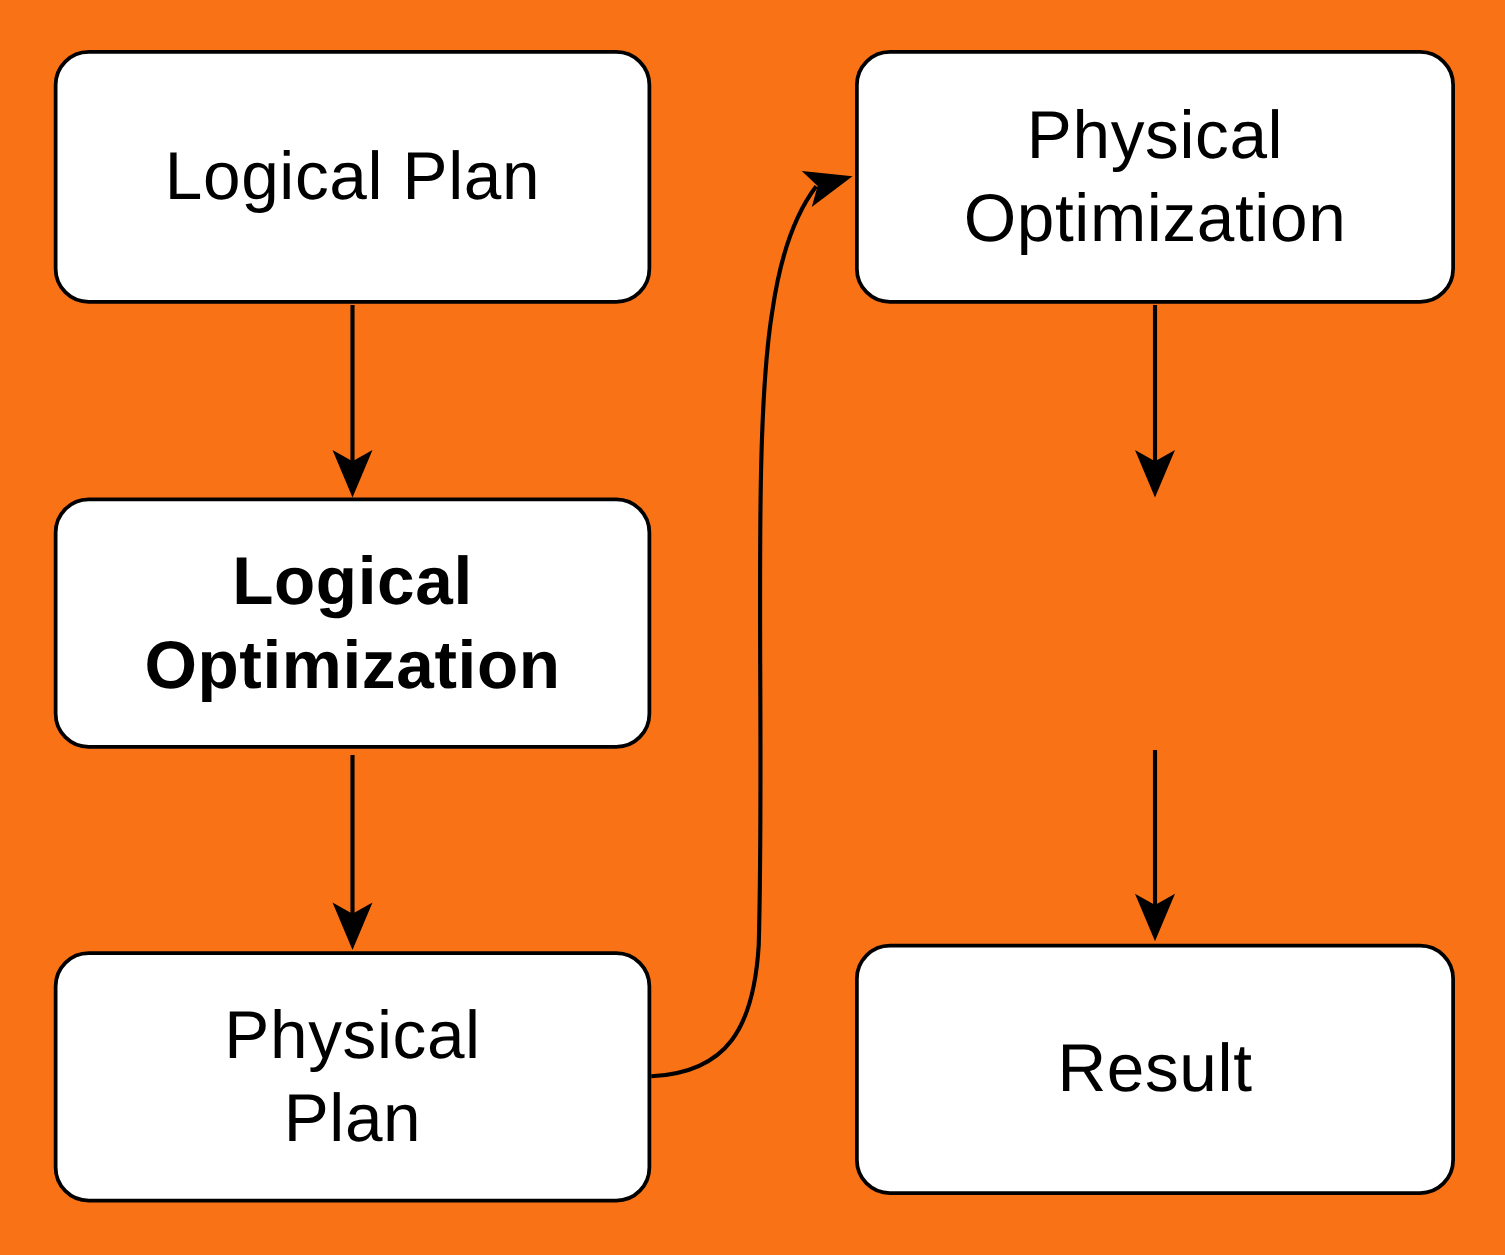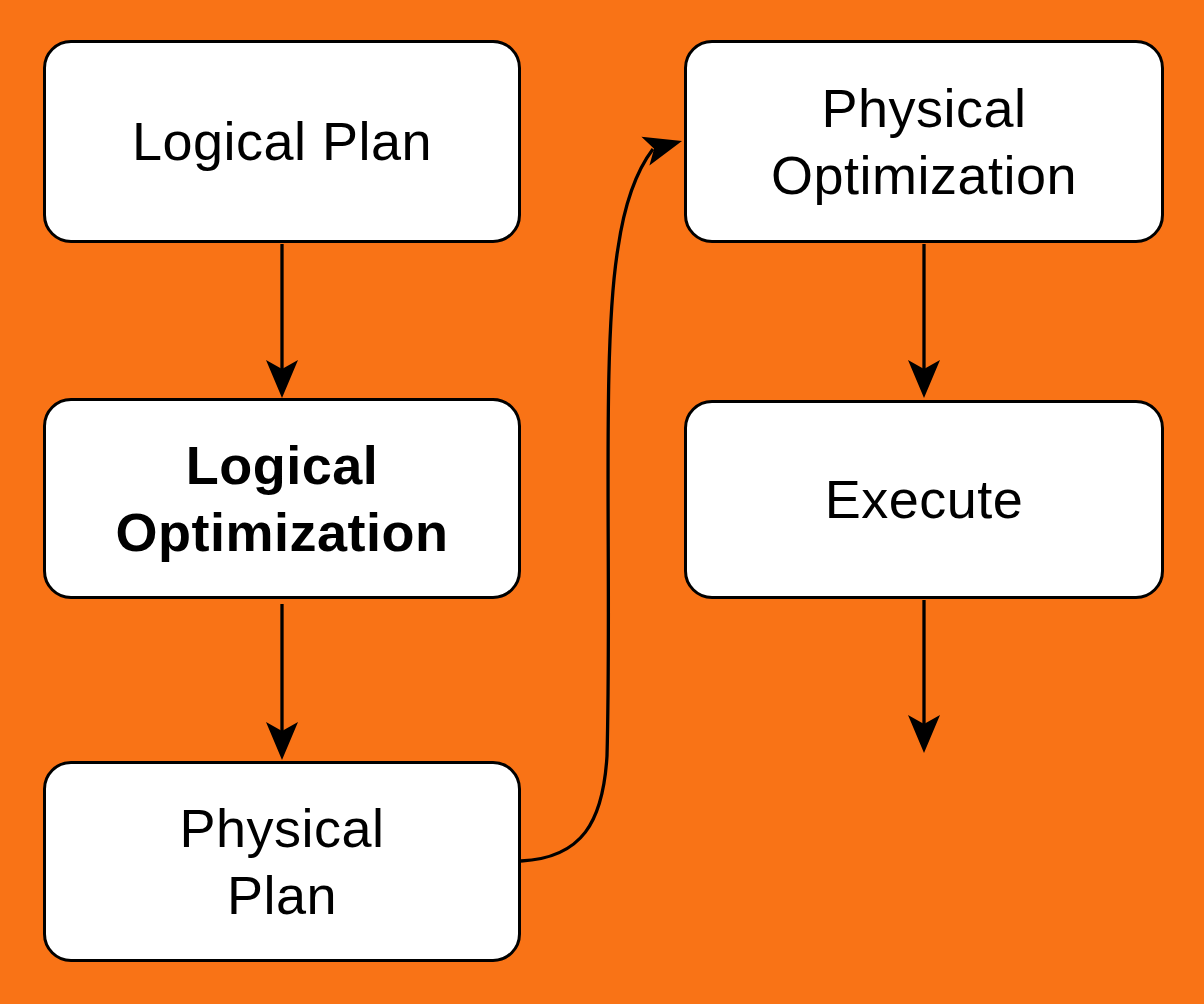--- a/index.html
+++ b/index.html
@@ -104,18 +104,18 @@
   <div class="node" id="n-physical-plan">
     <span class="label">Physical
 Plan</span>
   </div>
 
   <div class="node" id="n-physical-optimization">
     <span class="label">Physical
 Optimization</span>
   </div>
 
-  <div class="node" id="n-execute">
-    <span class="label">Execute</span>
+
+  <div class="node" id="n-result">
+    <span class="label">Result</span>
   </div>
-
 
 </div>
 
 </body></html>

